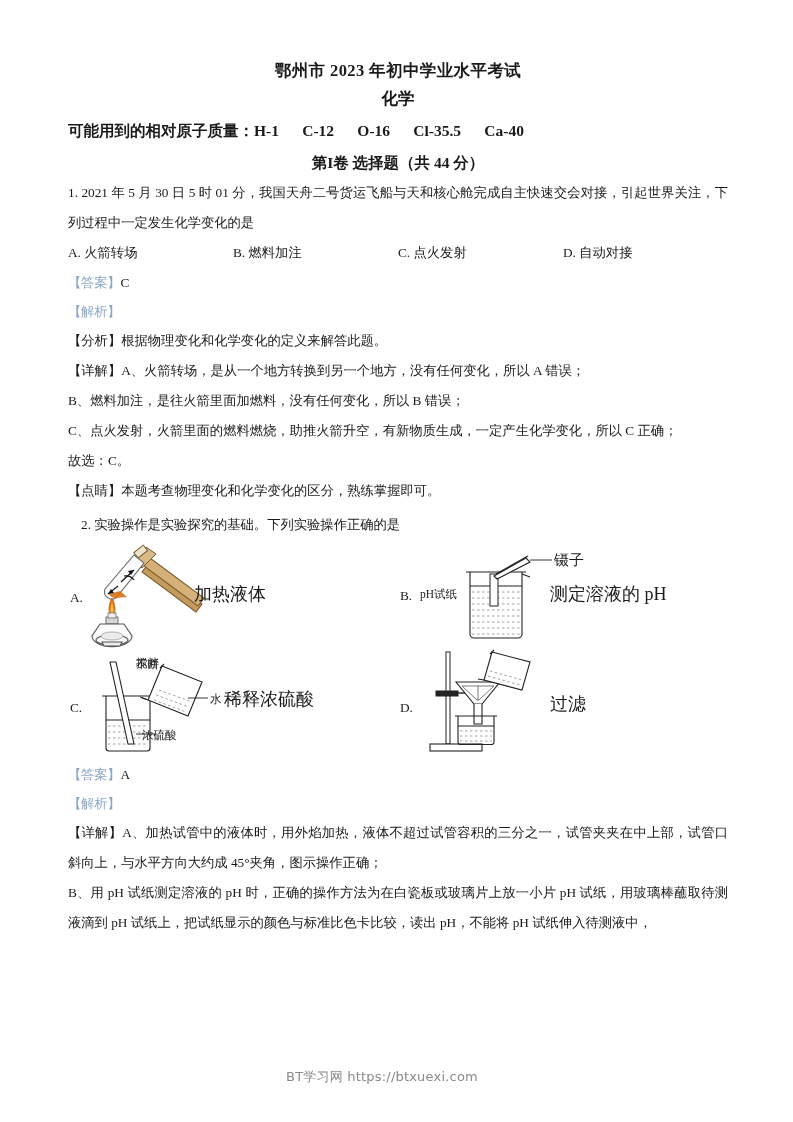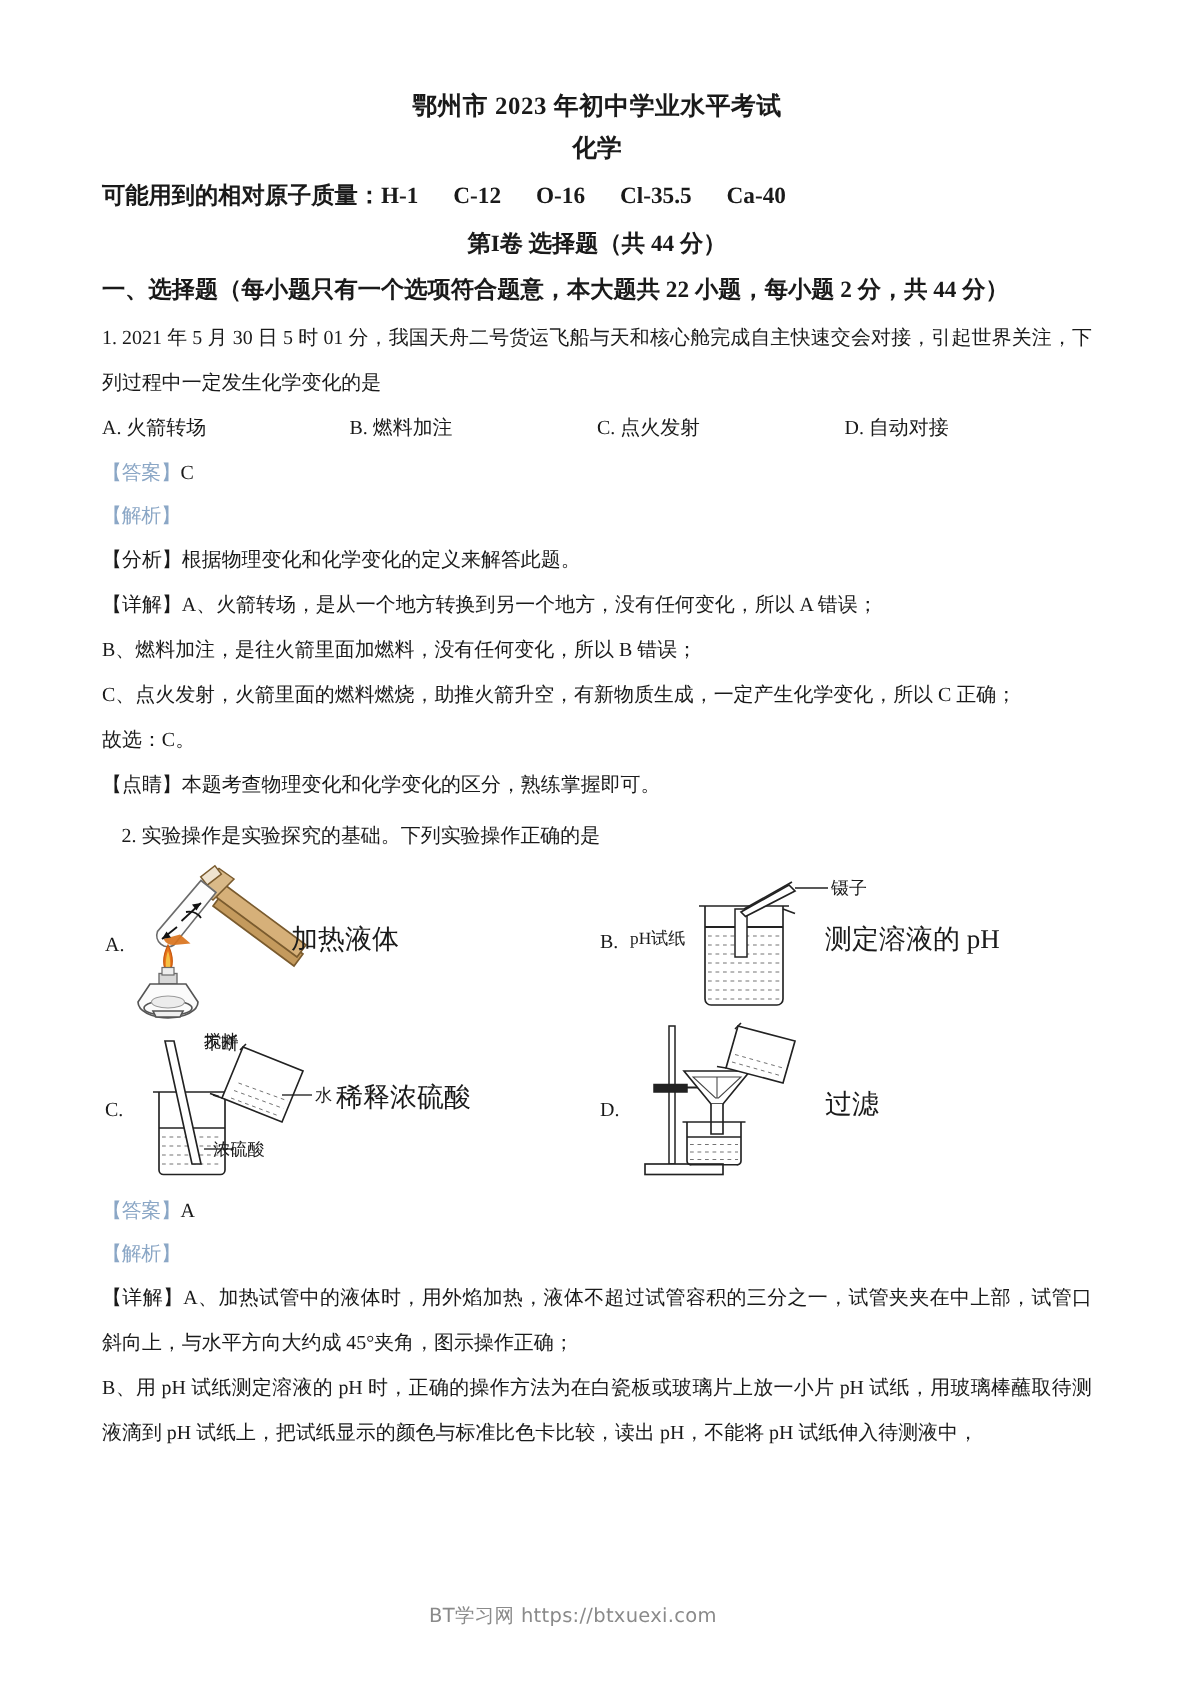--- a/index.html
+++ b/index.html
@@ -138,21 +138,20 @@
 <body>
 
 <div class="page">
 
   <div class="content">
 
     <p class="doc-title">鄂州市 2023 年初中学业水平考试</p>
     <p class="doc-subtitle">化学</p>
     <p class="atomic-line">可能用到的相对原子质量：H-1      C-12      O-16      Cl-35.5      Ca-40</p>
     <p class="section-title">第I卷  选择题（共 44 分）</p>
-    <p class="part-title">一、选择题（每小题只有一个选项符合题意，本大题共 22 小题，每小题 2 分，共 44 分）</p>
 
     <p class="q-stem">1. 2021 年 5 月 30 日 5 时 01 分，我国天舟二号货运飞船与天和核心舱完成自主快速交会对接，引起世界关注，下列过程中一定发生化学变化的是</p>
 
     <div class="opts">
       <span class="o">A. 火箭转场</span>
       <span class="o">B. 燃料加注</span>
       <span class="o">C. 点火发射</span>
       <span class="o">D. 自动对接</span>
     </div>
 
@@ -244,21 +243,21 @@
 
           <rect x="34" y="28" width="8" height="32" fill="#ffffff" stroke="#222" stroke-width="1"></rect>
 
           <g stroke="#222" stroke-width="1.1" fill="#ffffff">
             <path d="M38,30 L70,12 L74,16 L41,33 Z"></path>
             <path d="M40,28 L72,10"></path>
           </g>
 
           <line x1="74" y1="14" x2="96" y2="14" stroke="#222" stroke-width="0.9"></line>
         </svg>
-        <span class="fig-caption" style="left:156px; top:10px; font-size:12px;">镊子</span>
+        <span class="fig-caption" style="left:156px; top:10px; font-size:15px;">镊子</span>
         <span class="fig-caption" style="left:152px; top:44px;">测定溶液的 pH</span>
       </div>
 
       <div class="fig-cell" style="left:0; top:112px;">
         <span class="fig-label" style="left:2px; top:46px;">C.</span>
         <svg class="fig-svg" width="160" height="104" viewBox="0 0 160 104" style="left:22px; top:0;">
 
           <g stroke="#222" stroke-width="1.1" fill="none">
             <path d="M16,42 L16,94 a3,3 0 0 0 3,3 L57,97 a3,3 0 0 0 3,-3 L60,42"></path>
             <path d="M12,42 L66,42"></path>

